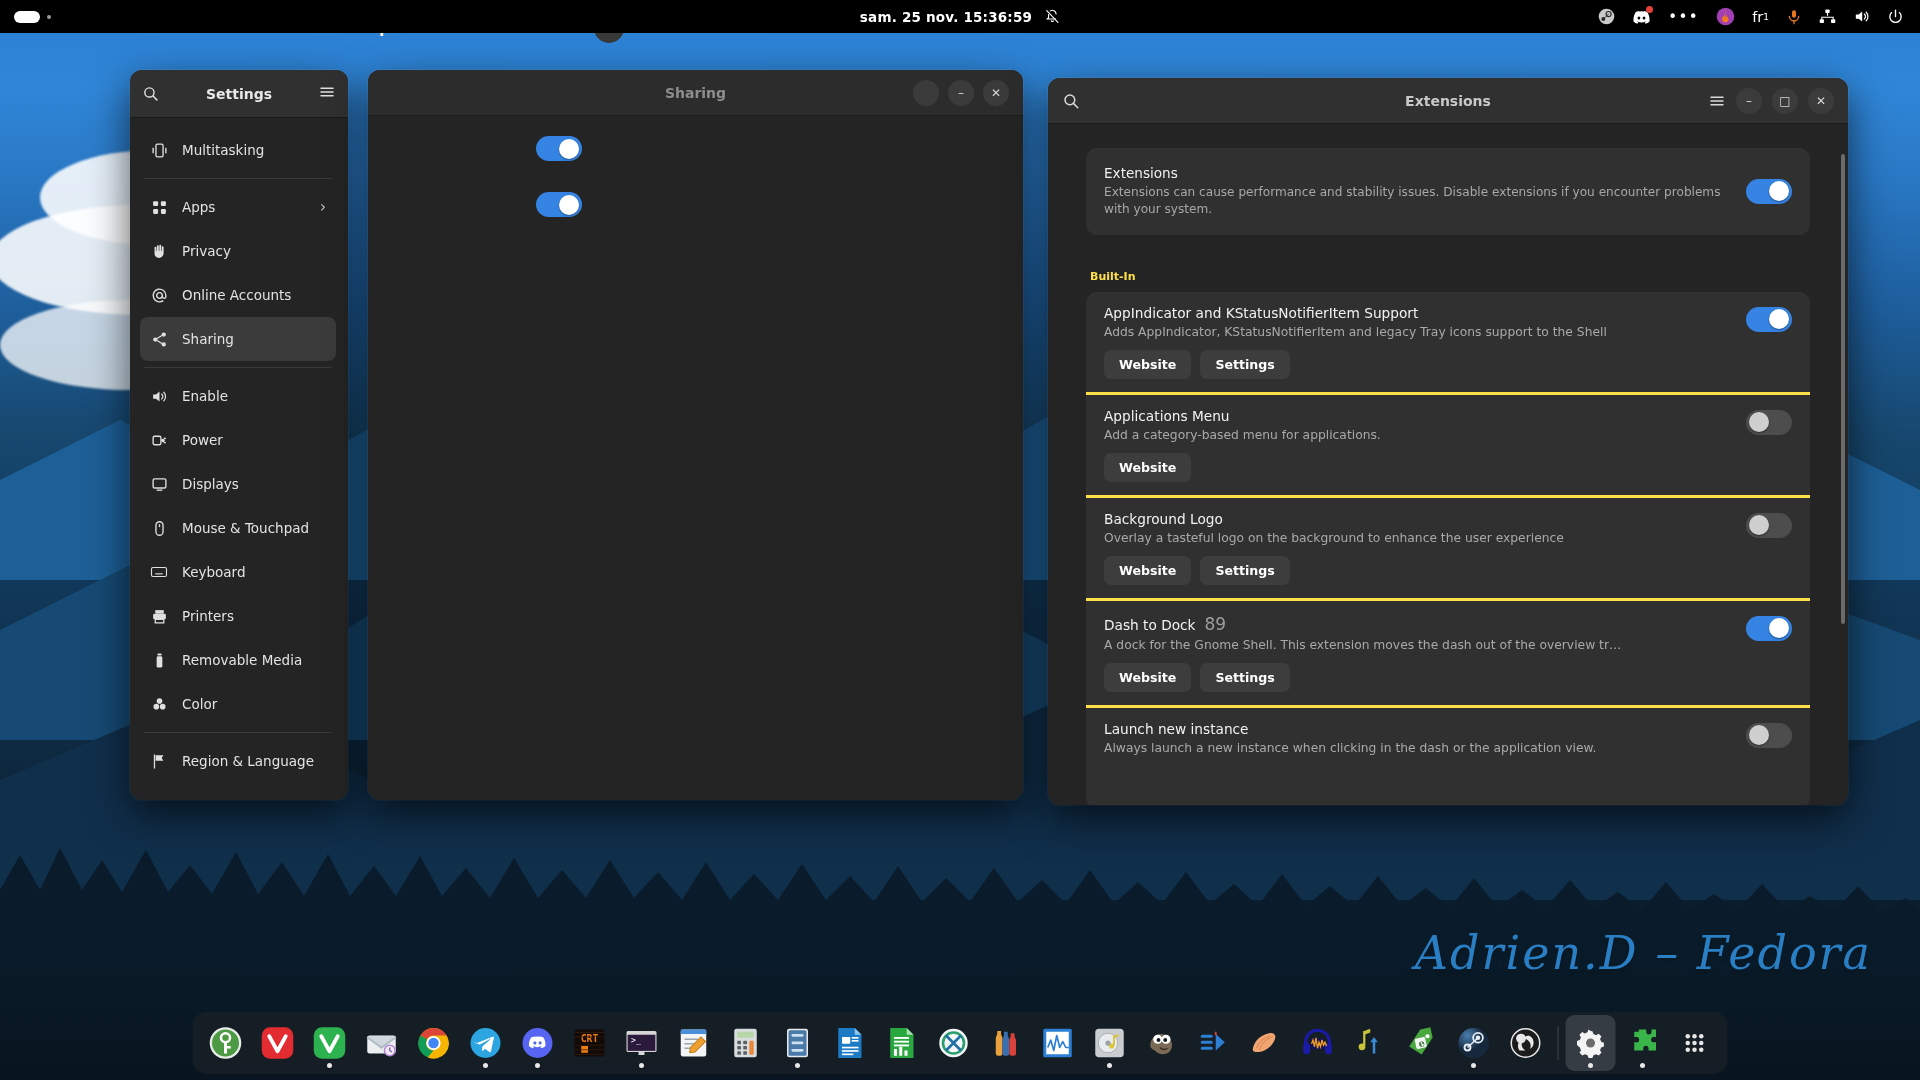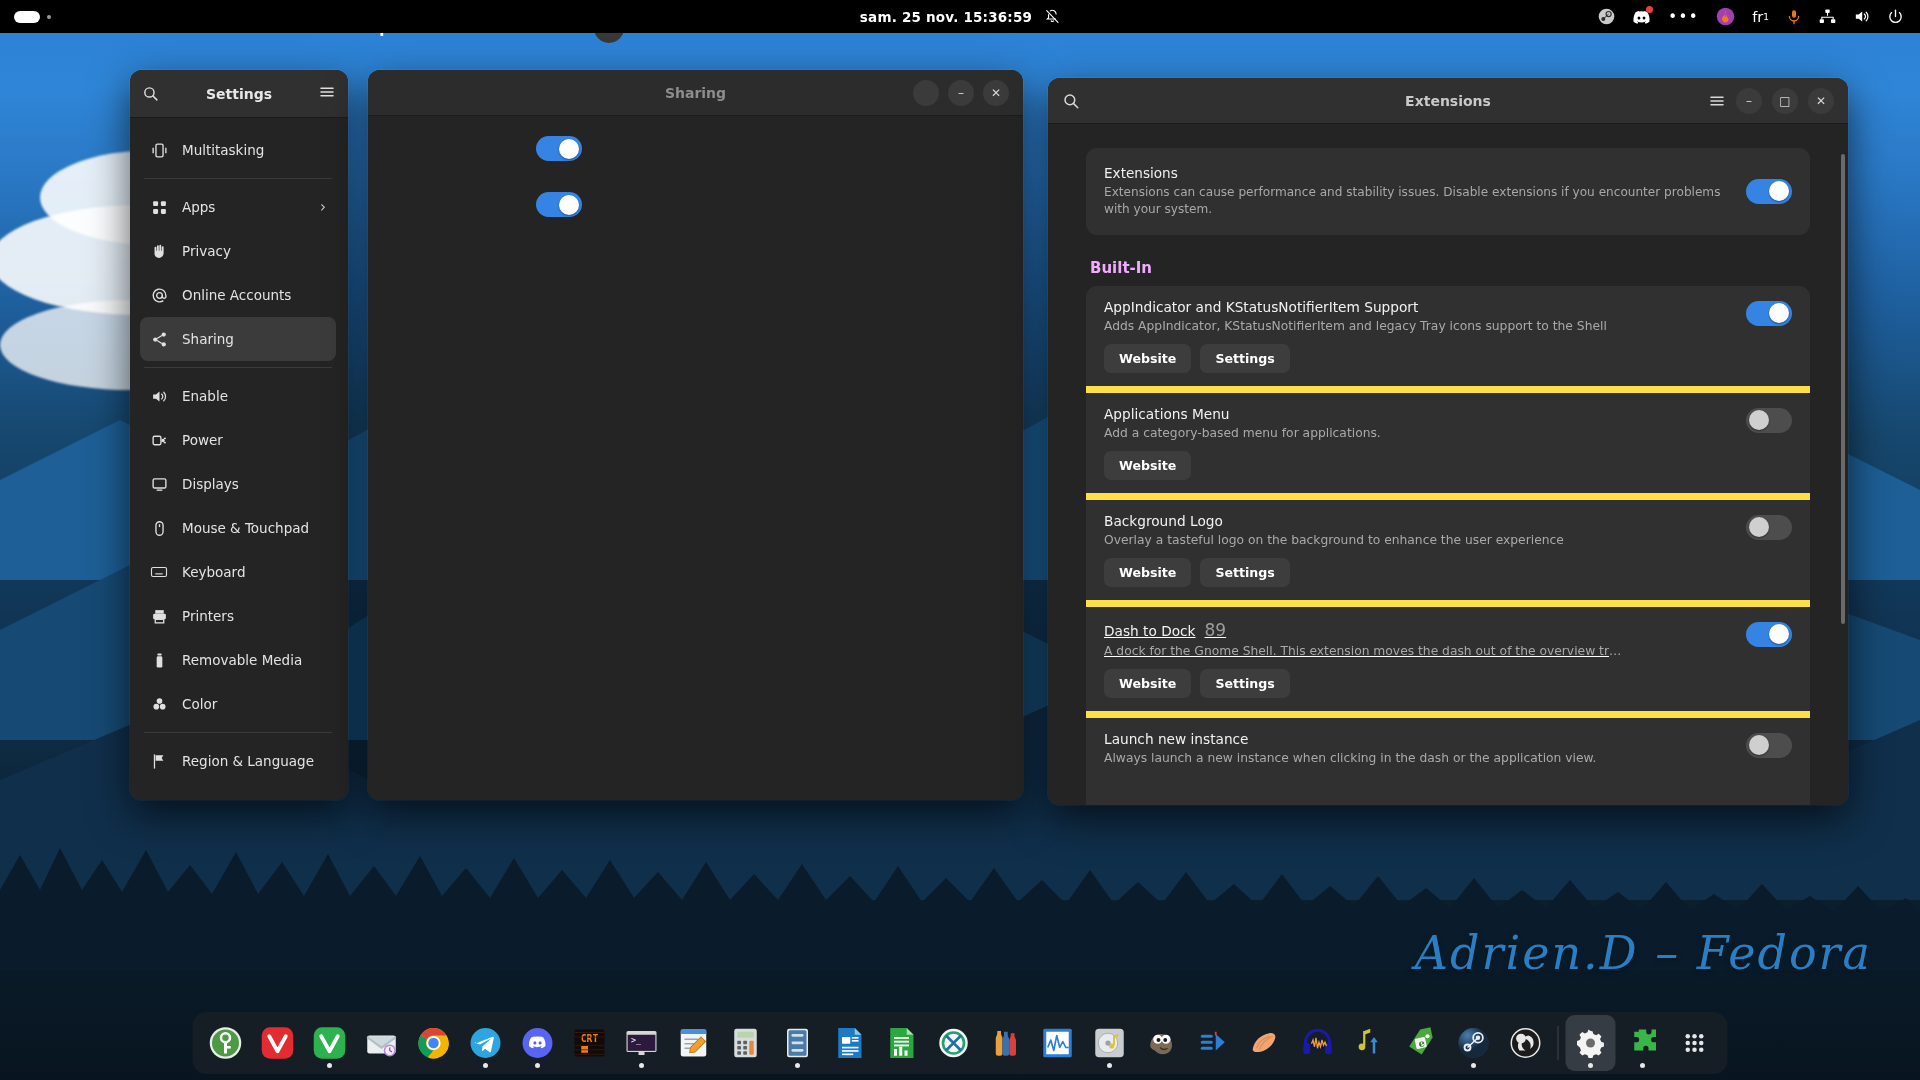--- a/index.html
+++ b/index.html
@@ -206,24 +206,24 @@
     flex: 0 0 auto;
   }
   #ext-header .t {
     position: absolute; left: 50%; transform: translateX(-50%);
     font-size: 14px; color: #c9c9c9; font-weight: 600;
   }
   #ext-hb-right { margin-left: auto; display: flex; align-items: center; gap: 10px; }
   #ext-body { flex: 1; overflow: hidden; padding: 24px 0 0 0; position: relative; }
   .ext-inner { padding: 0 38px; }
   .ext-group-label {
-    font-size: 15px; font-weight: 700; color: #f0abfc; margin: 24px 0 9px 4px;
+    font-size: 11px; font-weight: 700; color: #fde047; margin: 35px 0 9px 4px;
   }
   .ext-row { padding: 13px 18px; }
-  .ext-row + .ext-row { border-top: 7px solid #fde047; }
+  .ext-row + .ext-row { border-top: 3px solid #fde047; }
   .ext-row-top { display: flex; align-items: flex-start; }
   .ext-name { font-size: 13.7px; color: #f2f2f2; }
   .ext-ver { font-size: 17px; color: #9d9d9d; margin-left: 9px; }
   .ext-desc {
     font-size: 12.3px; color: #a9a9a9; margin-top: 4px;
     white-space: nowrap; overflow: hidden; text-overflow: ellipsis;
     max-width: 520px;
   }
   .ext-actions { display: flex; gap: 9px; margin-top: 11px; }
   .pillbtn {
@@ -764,21 +764,21 @@
               </div>
           </div>
           <div class="ext-actions">
             <button class="pillbtn">Website</button>
             <button class="pillbtn">Settings</button>
           </div>
         </div>
 
         <div class="ext-row">
           <div class="ext-row-top">
-            <div style="flex:1; min-width:0;text-decoration:underline;">
+            <div style="flex:1; min-width:0;">
               <div style="display:flex; align-items:baseline;">
                 <span class="ext-name">Dash to Dock</span>
                 <span class="ext-ver">89</span>
               </div>
               <div class="ext-desc">A dock for the Gnome Shell. This extension moves the dash out of the overview transfor…</div>
             </div>
             <div class="toggle" style="margin-top:2px;">
                 <div class="knob"></div>
               </div>
           </div>

